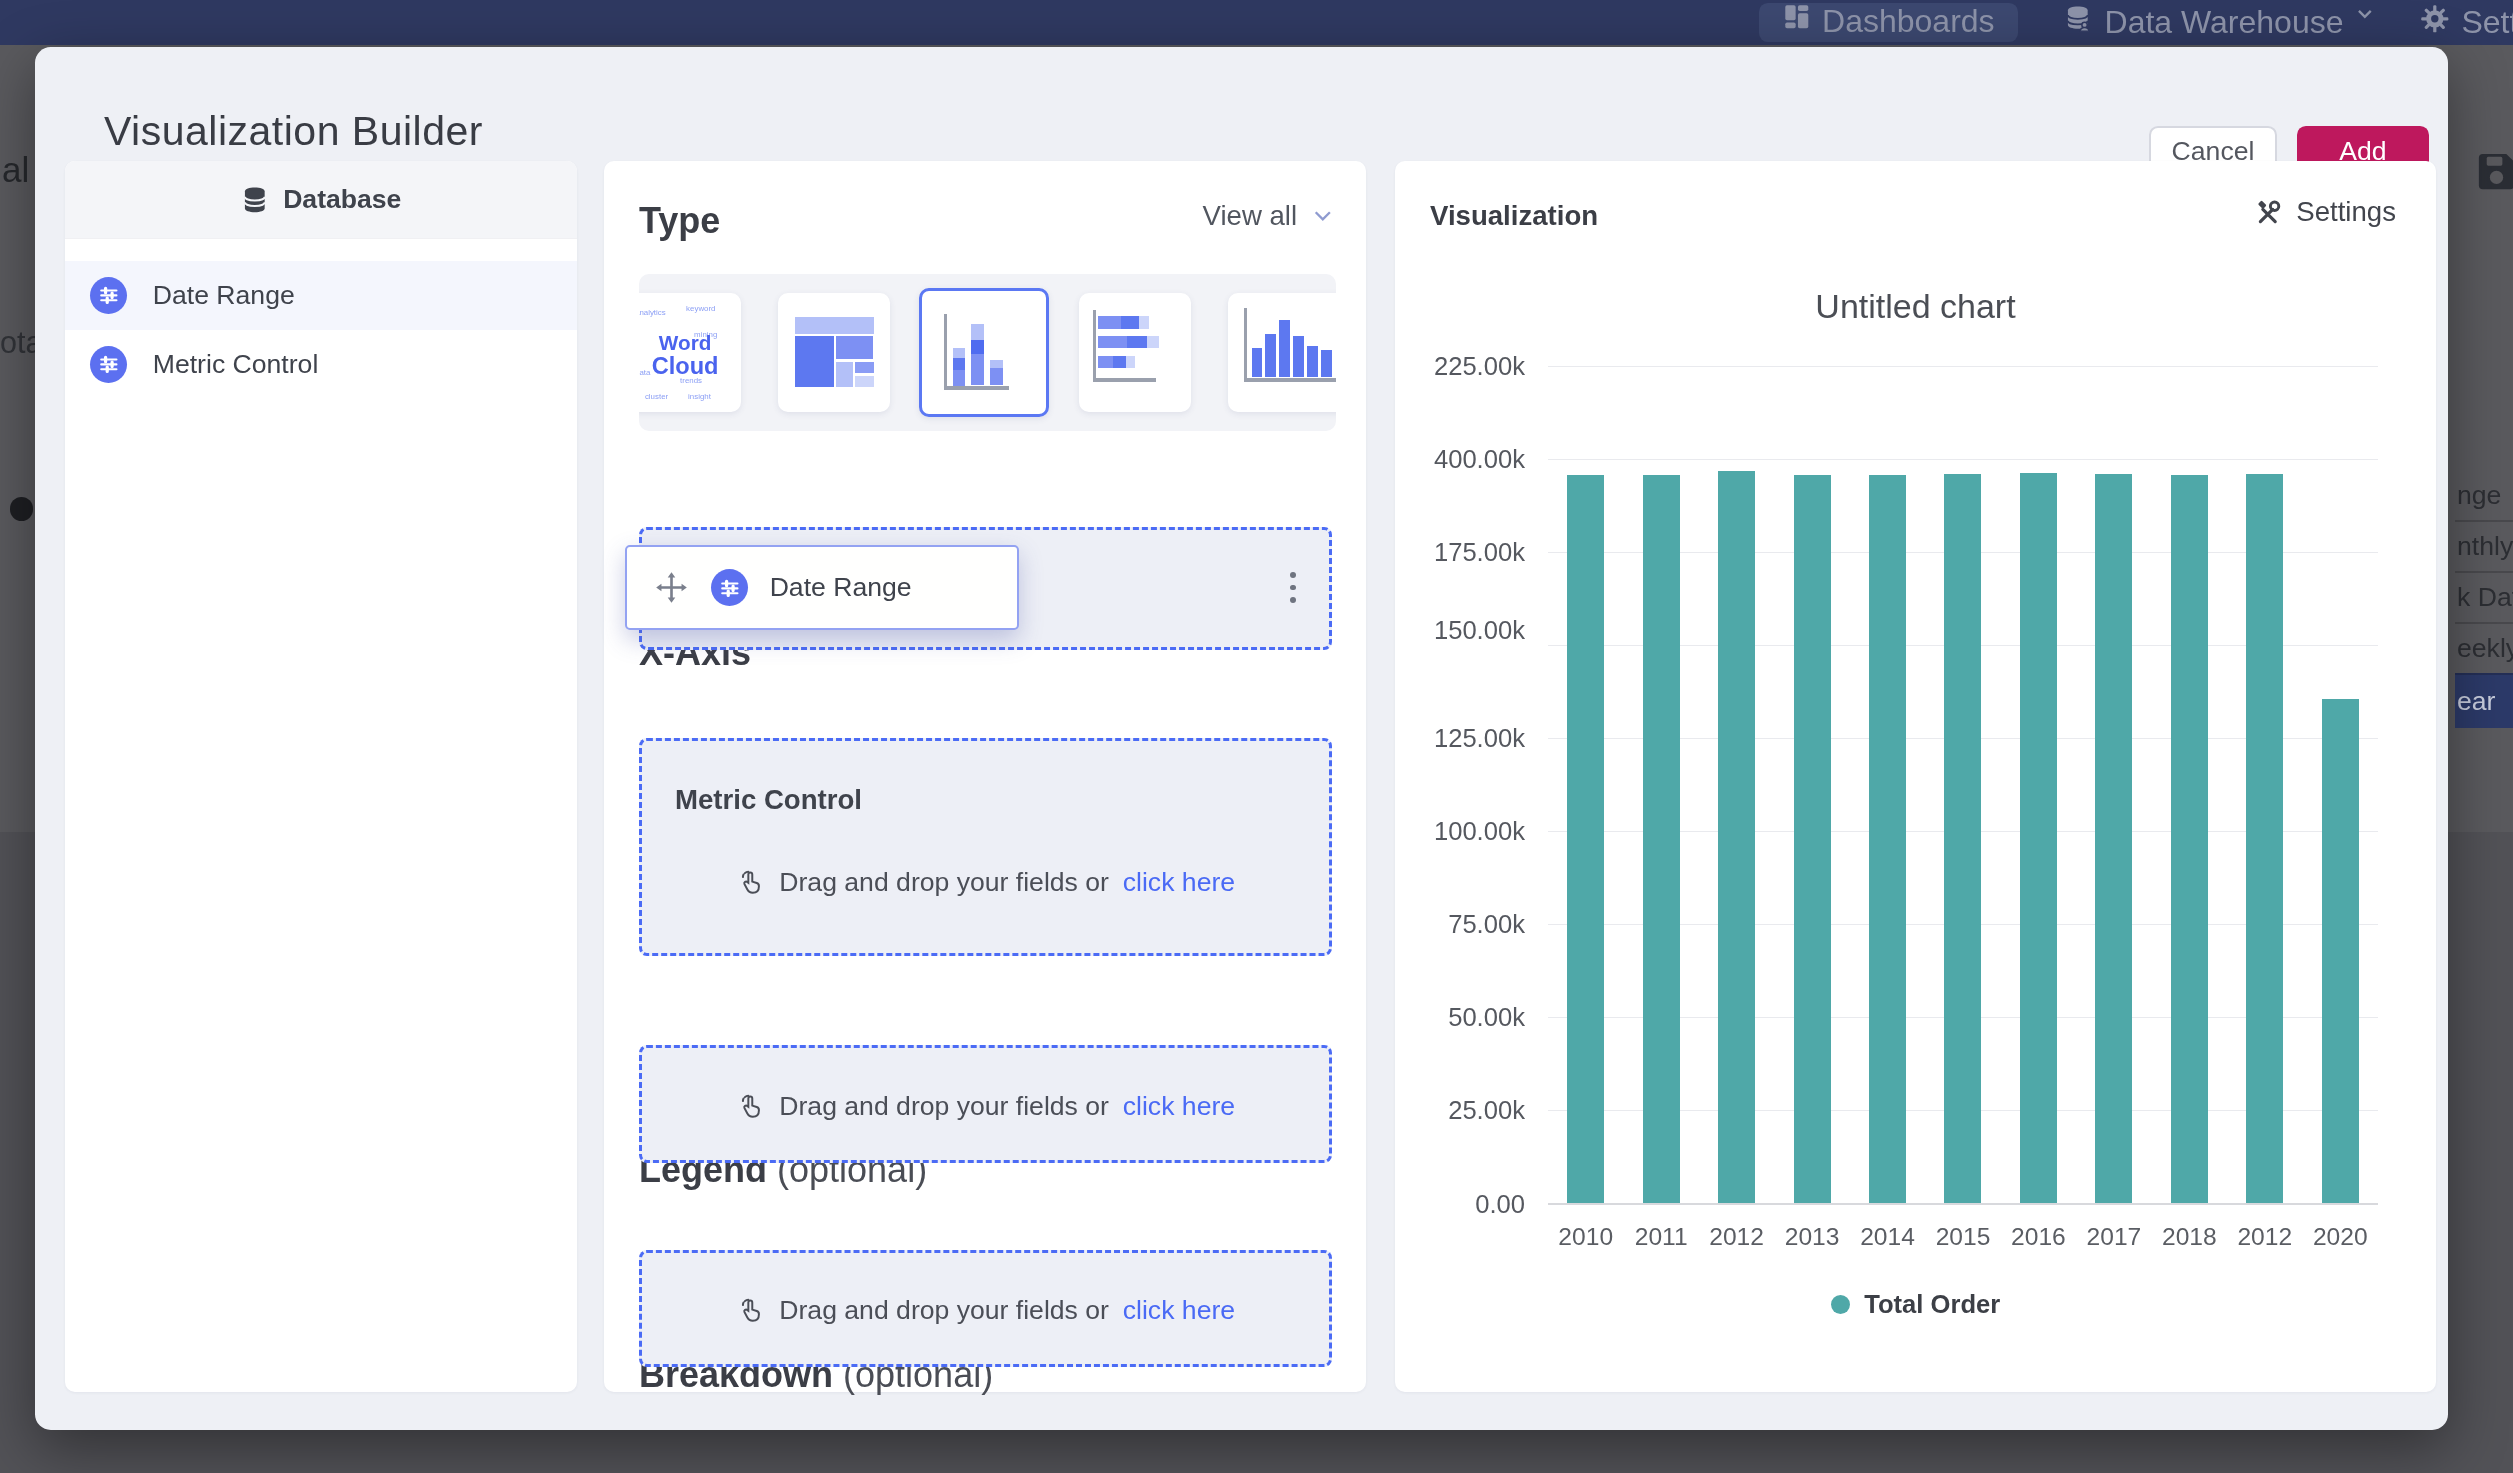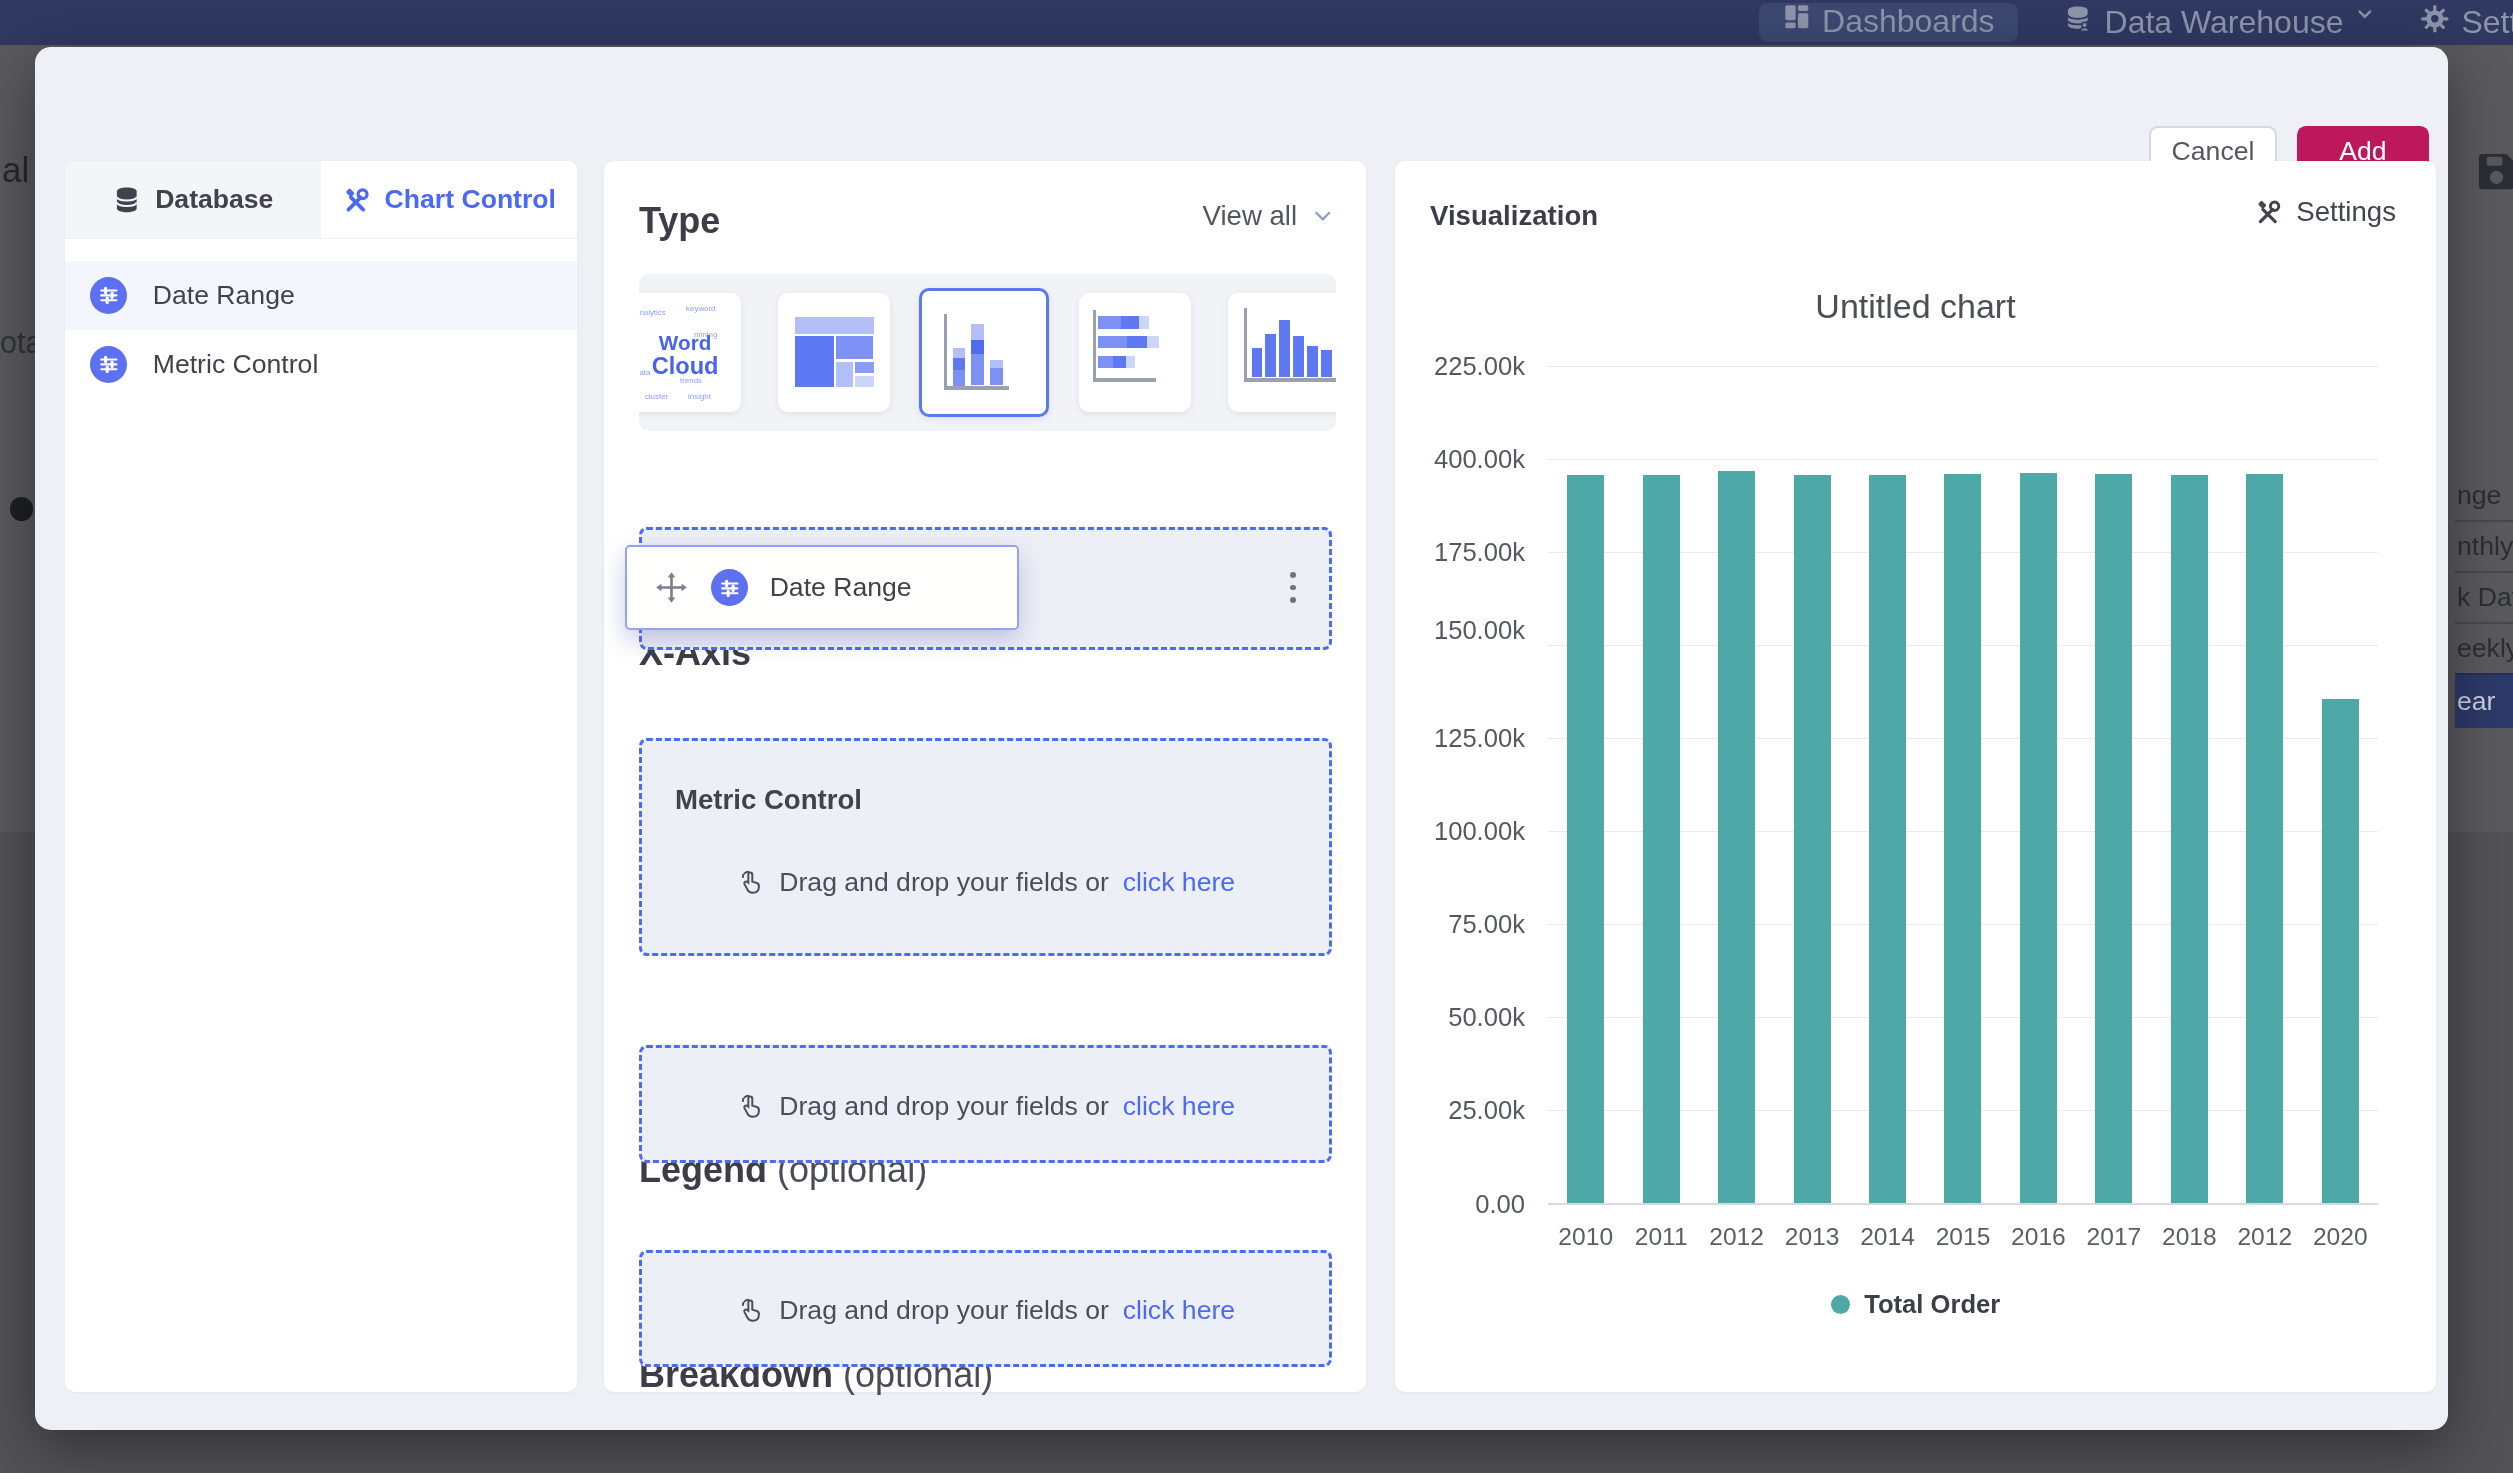--- a/index.html
+++ b/index.html
@@ -155,46 +155,34 @@
 
 <div class="bg-dropdown">
     <div class="bg-dd-row">nge</div>
     <div class="bg-dd-row">nthly</div>
     <div class="bg-dd-row">k Date</div>
     <div class="bg-dd-row">eekly</div>
     <div class="bg-dd-row sel">ear</div>
   </div>
 
 <div class="modal">
+  <div class="modal-title">Visualization Builder</div>
   <div class="btn btn-cancel">Cancel</div>
   <div class="btn btn-add">Add</div>
 
   <div class="card card-left">
     <div class="tabs">
       <div class="tab tab-db">
         <span>
           <svg width="29.6" height="29.6" viewBox="0 0 24 24">
               <path d="M4 5c0-1.8 3.6-3 8-3s8 1.2 8 3v14c0 1.8-3.6 3-8 3s-8-1.2-8-3z" fill="#3f434c"></path>
               <path d="M4 9.5c0 1.8 3.6 3 8 3s8-1.2 8-3M4 14c0 1.8 3.6 3 8 3s8-1.2 8-3" fill="none" stroke="#f4f5f8" stroke-width="1.6"></path>
             </svg>
         </span>
         <span>Database</span>
-      </div>
-      <div class="tab tab-cc">
-        <span>
-          <svg width="29.6" height="29.6" viewBox="0 0 24 24">
-              <g stroke="#4a6af5" stroke-width="3" stroke-linecap="round">
-                <path d="M6 20L16 10"></path>
-                <path d="M18 20L8 10"></path>
-              </g>
-              <circle cx="17.5" cy="7.5" r="3.6" fill="none" stroke="#4a6af5" stroke-width="2.6"></circle>
-              <rect x="4.5" y="4" width="6" height="4.5" rx="1" fill="#4a6af5" transform="rotate(45 7.5 6.2)"></rect>
-            </svg>
-        </span>
-        <span>Chart Control</span>
       </div>
     </div>
     <div class="field-row hl">
       <span class="blue-badge">
         <svg width="21.7" height="21.7" viewBox="0 0 20 20" stroke="#fff" stroke-width="2" stroke-linecap="round">
             <path d="M3 6h14M3 10.5h14M3 15h14"></path>
             <path d="M7 4v4M13 8.5v4M8.5 13v4" stroke-width="3"></path>
           </svg>
       </span>
       <span class="field-label">Date Range</span>

